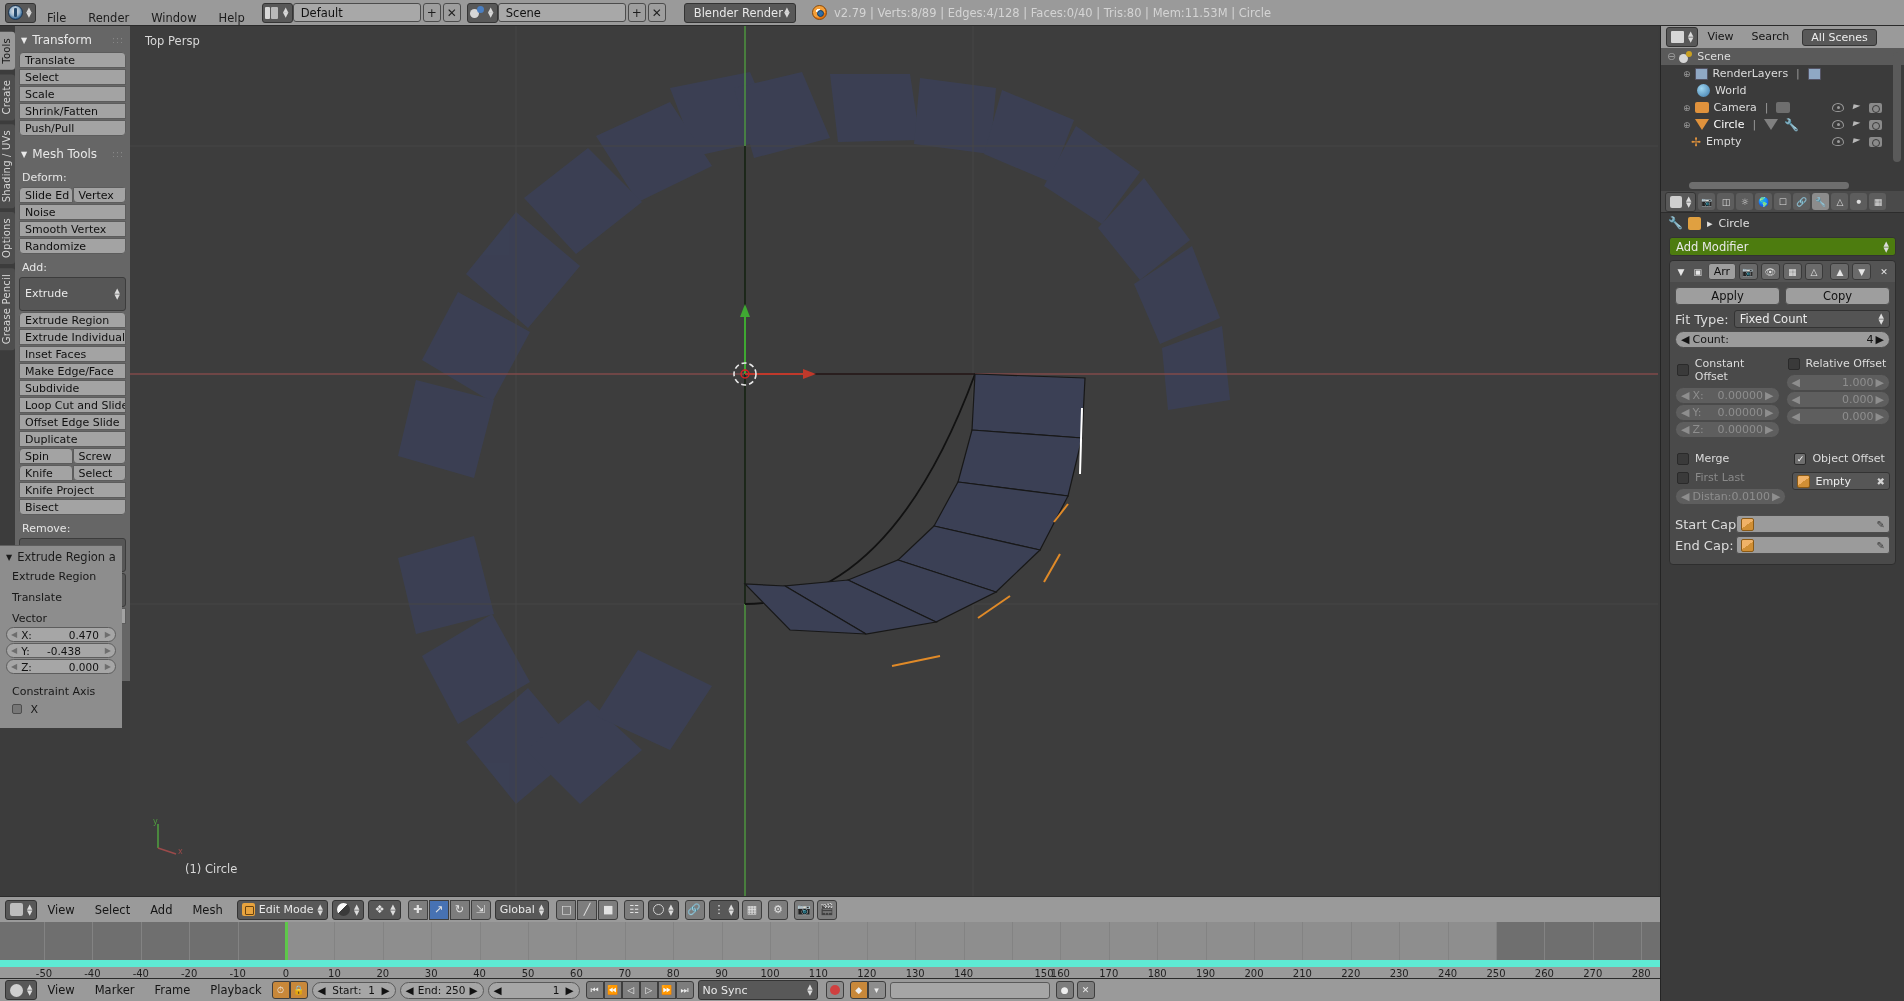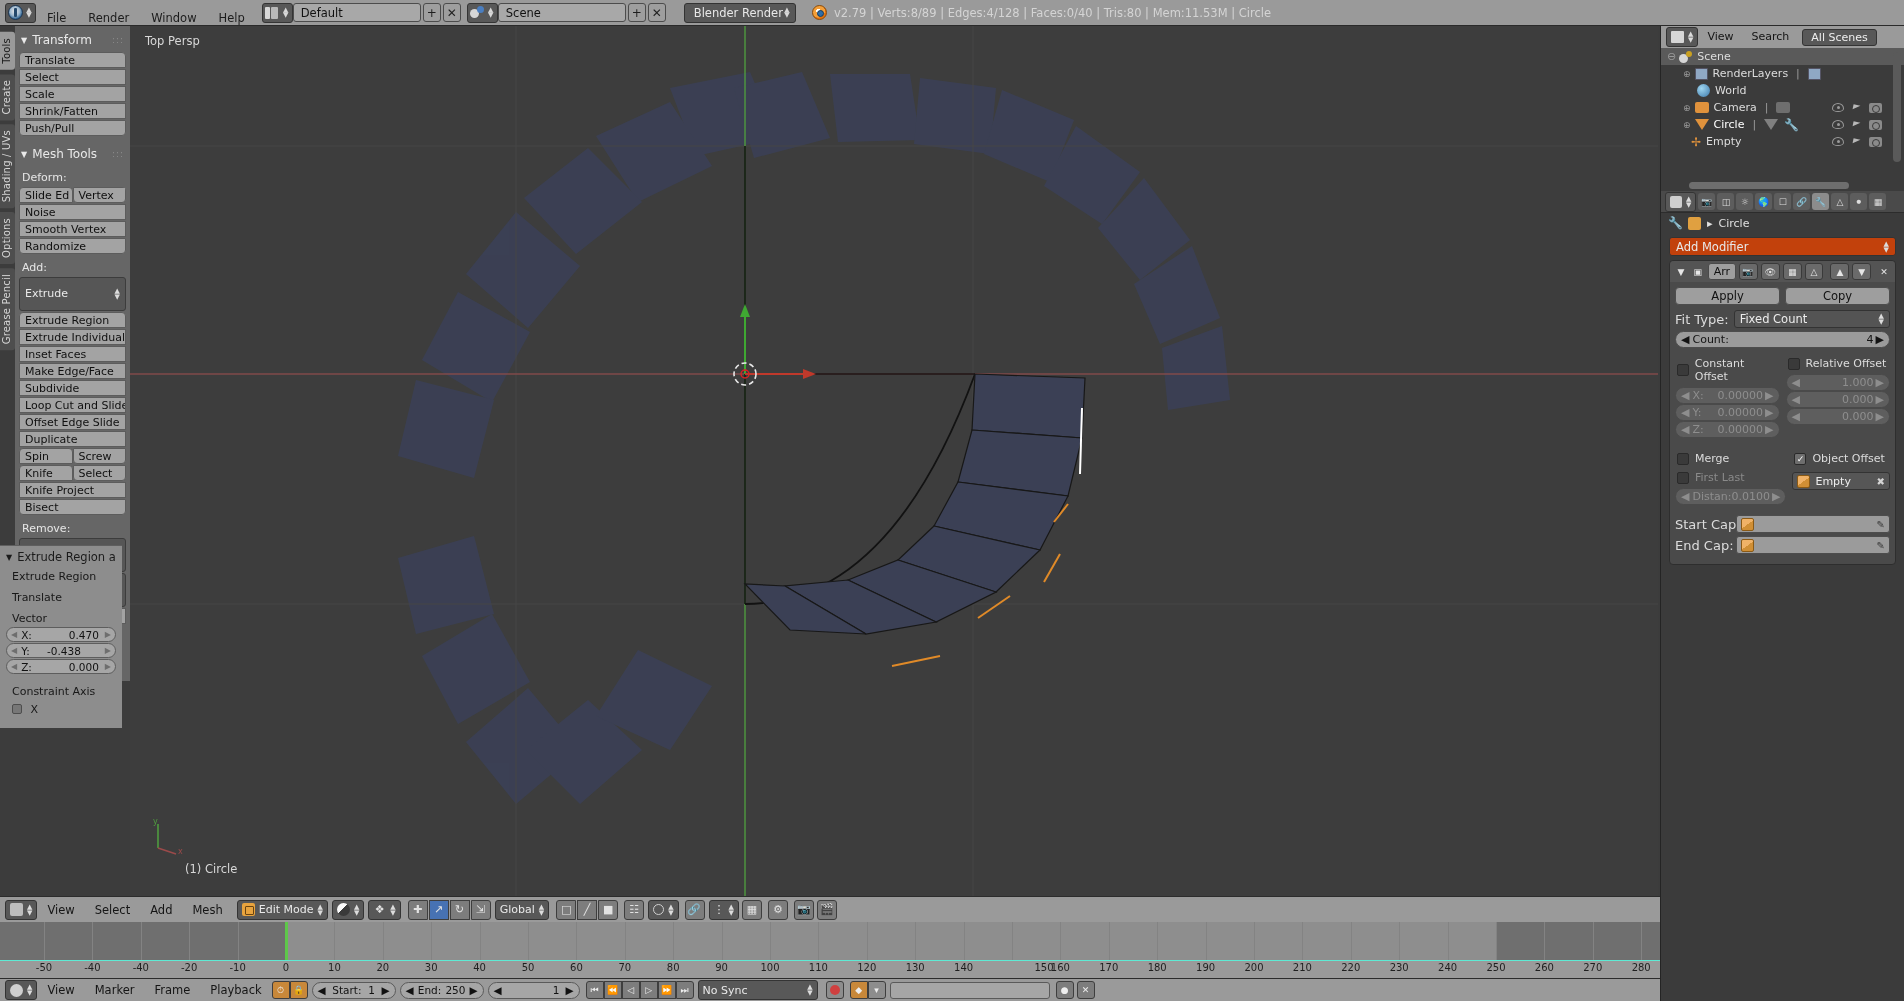--- a/index.html
+++ b/index.html
@@ -155,21 +155,21 @@
   
   .timeline{
     position:absolute; left:0; top:922px; width:1660px; height:56px;
     background:#9a9a9a;
   }
   .tl-track{ position:absolute;left:0;top:0;width:1660px;height:38px;background:#8e8e8e;}
   .tl-before{ position:absolute;left:0;top:0;width:286px;height:38px;background:#6f6f6f;}
   .tl-after{ position:absolute;left:1497px;top:0;width:163px;height:38px;background:#6f6f6f;}
   .tl-playhead{ position:absolute;left:285px;top:0;width:3px;height:38px;background:#5ec74a;}
   .tl-gridline{ position:absolute;top:0;width:1px;height:38px;background:#838383;}
-  .tl-ruler{ position:absolute;left:0;top:38px;width:1660px;height:18px;background:#9a9a9a;border-top:1px solid #5eead4;}
+  .tl-ruler{ position:absolute;left:0;top:38px;width:1660px;height:18px;background:#9a9a9a;border-top:7px solid #5eead4;}
   .tl-tick{ position:absolute;top:1px;font-size:10px;color:#1f1f1f;transform:translateX(-50%);}
 
   
   .bottombar{
     position:absolute; left:0; top:978px; width:1904px; height:23px;
     background:#9a9a9a; display:flex; align-items:center; border-top:1px solid #2c2c2c;
   }
   .bb-field{
     display:flex;align-items:center;justify-content:space-between;
     background:#a6a6a6;border:1px solid #5a5a5a;border-radius:9px;height:17px;
@@ -212,21 +212,21 @@
     height:22px; background:#4a4a4a; display:flex; align-items:center; gap:2px; padding:0 4px;
     border-bottom:1px solid #2c2c2c;
   }
   .ptab{ width:17px;height:17px;border-radius:3px;background:#5d5d5d;display:flex;align-items:center;justify-content:center;font-size:9px;color:#ddd;}
   .ptab.active{ background:#8c8c8c;color:#111; }
   .breadcrumb{ height:20px;display:flex;align-items:center;gap:6px;padding:0 8px;font-size:11px;color:#e0e0e0;}
   .bc-ic{width:13px;height:13px;border-radius:2px;background:#b7b7b7;}
   .bc-ic.orange{background:#e0a040;}
   .bc-ic.wrench{background:none;color:#6aa7e0;font-size:12px;display:flex;align-items:center;justify-content:center;}
   .addmod{
-    margin:4px 8px; height:19px; background:#c2410c; border:1px solid #333; border-radius:3px;
+    margin:4px 8px; height:19px; background:#4d7c0f; border:1px solid #333; border-radius:3px;
     display:flex; align-items:center; justify-content:space-between; padding:0 6px;
     font-size:11.5px; color:#e8e8e8;
   }
   .modbox{ margin:2px 8px; background:#4a4a4a; border:1px solid #2e2e2e; border-radius:4px; }
   .modbar{ display:flex; align-items:center; gap:3px; height:21px; padding:0 4px; background:#545454;border-radius:4px 4px 0 0;}
   .mb-ic{ width:19px;height:17px;border:1px solid #3a3a3a;border-radius:3px;background:#6a6a6a;
           display:flex;align-items:center;justify-content:center;font-size:9px;color:#e6e6e6;}
   .mb-ic.flat{border:none;background:none;width:14px;}
   .modname{ background:#9e9e9e;color:#111;border:1px solid #4a4a4a;border-radius:3px;height:17px;line-height:16px;
             padding:0 5px;font-size:11px;min-width:24px;text-align:center;}

